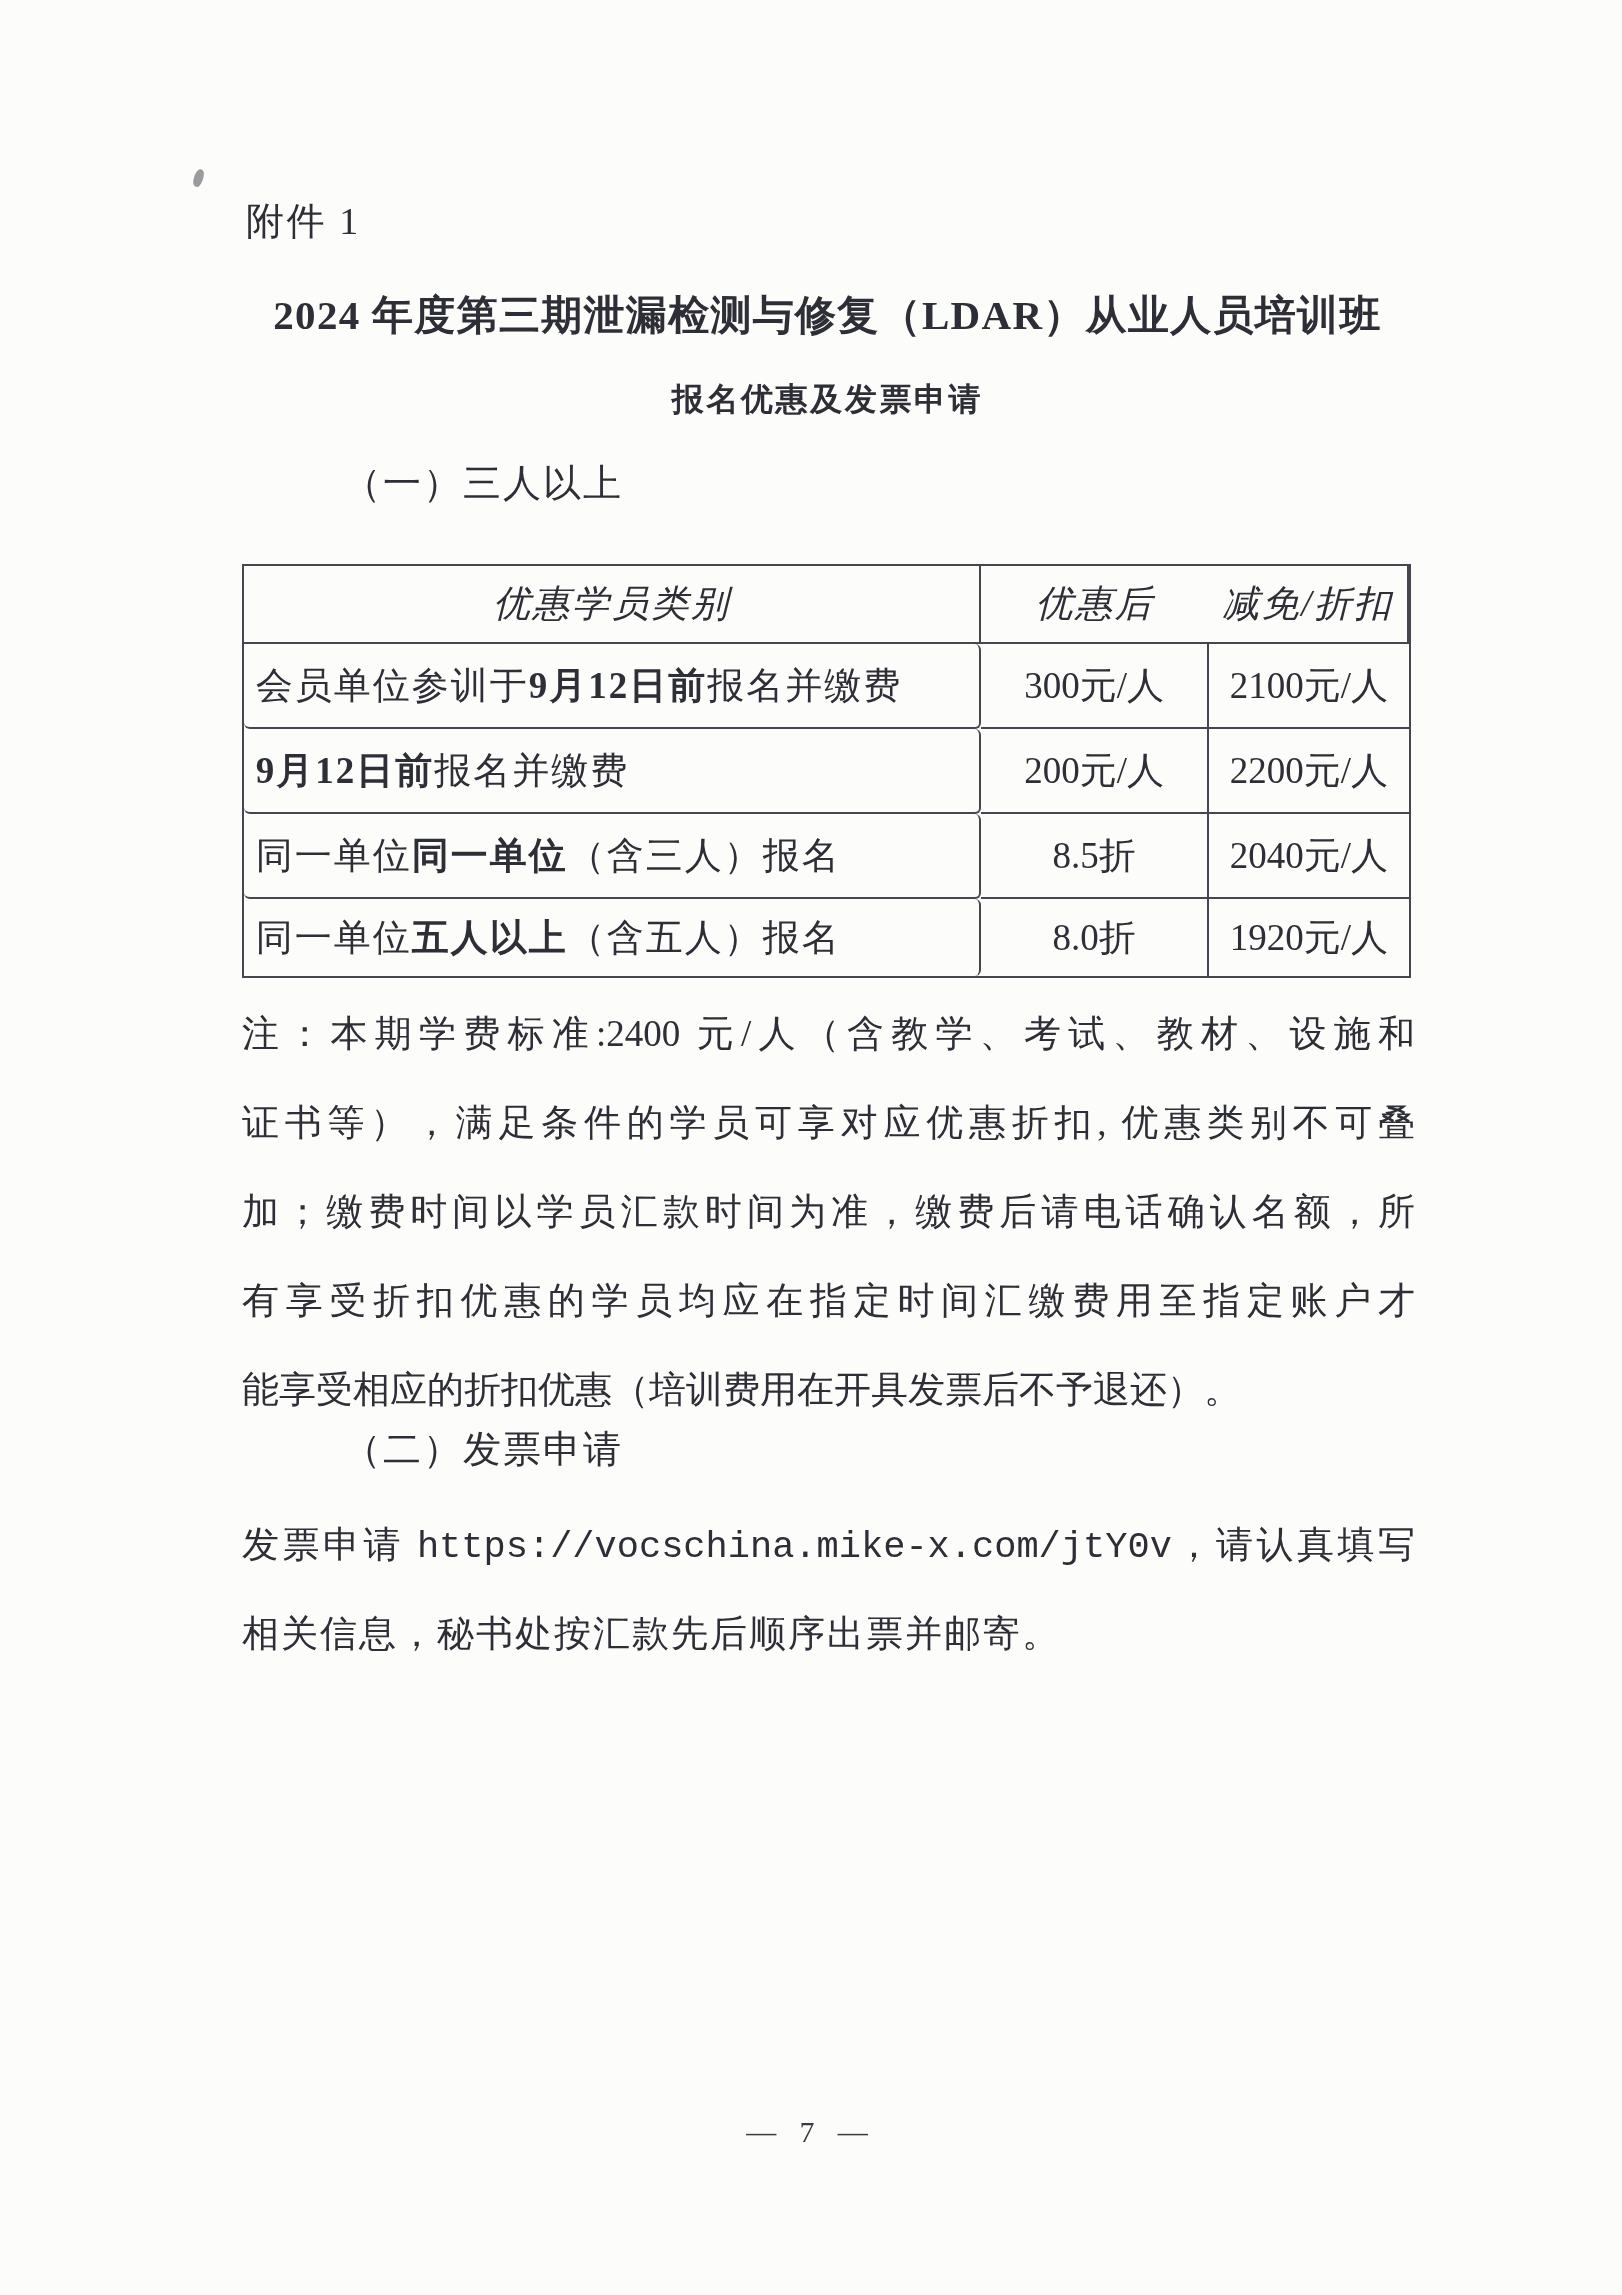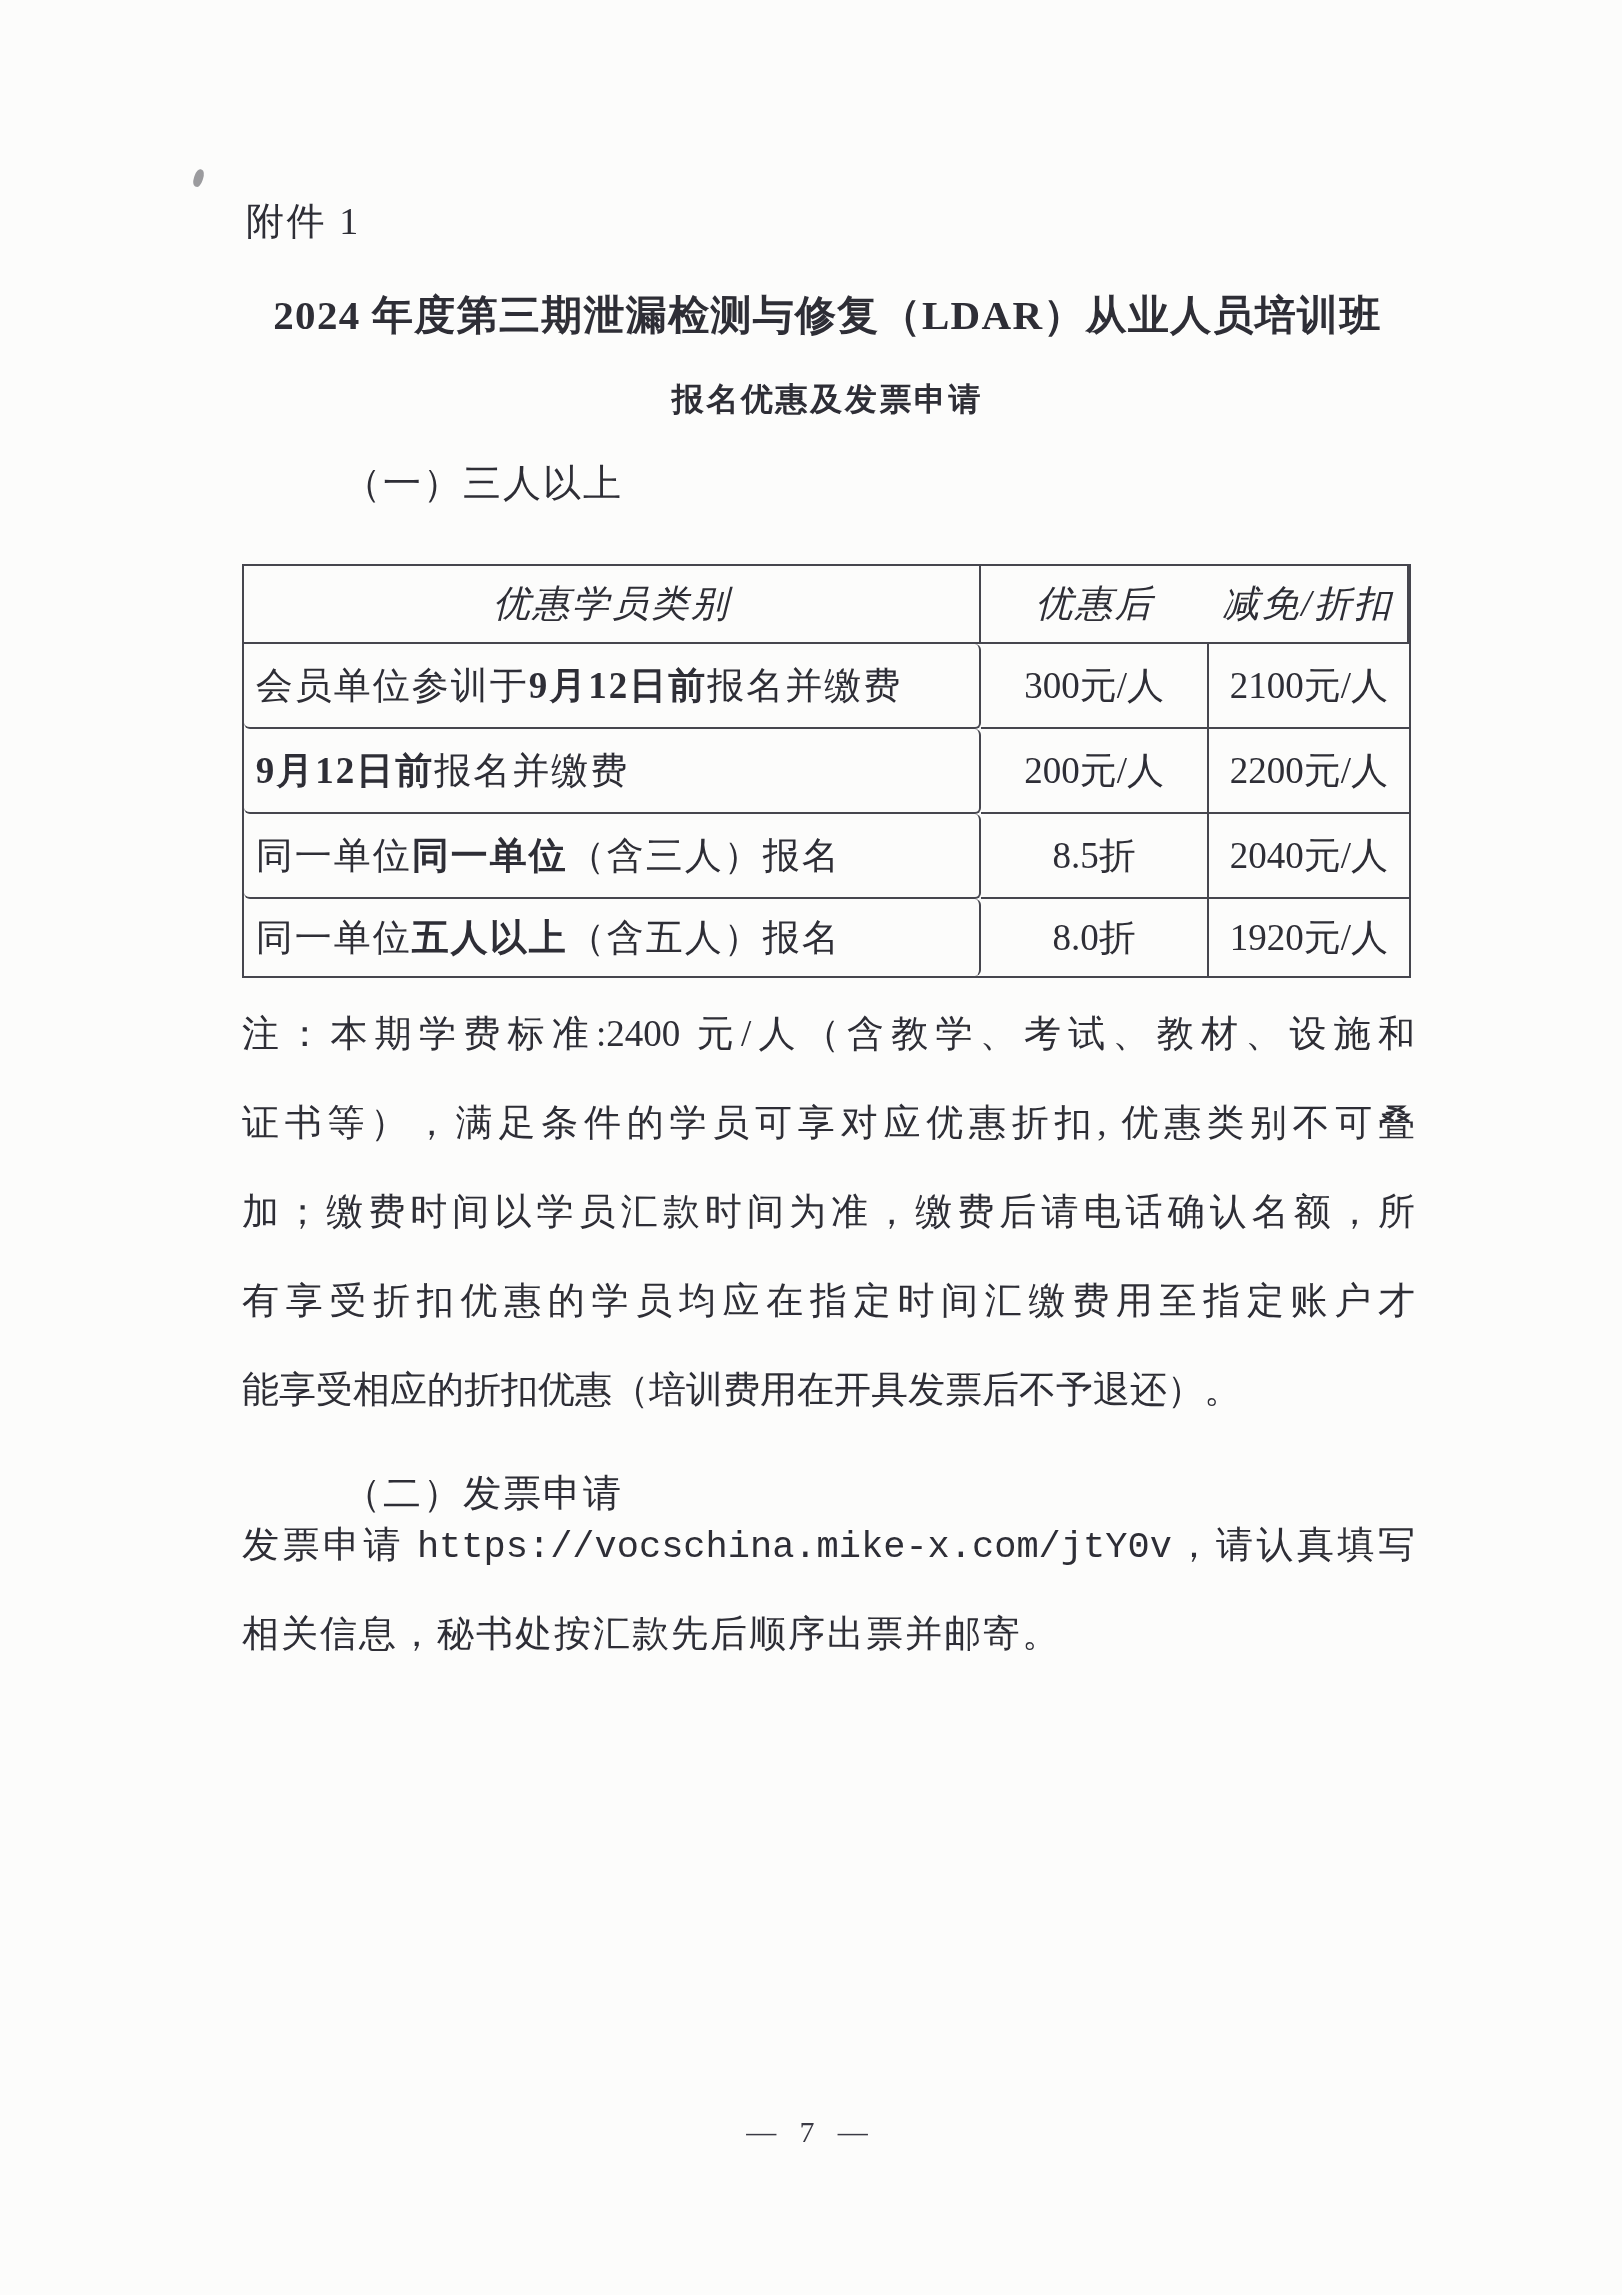--- a/index.html
+++ b/index.html
@@ -26,21 +26,21 @@
   }
   .title2 {
     position: absolute; left: 242px; top: 378px; width: 1171px;
     text-align: center; font-weight: bold; font-size: 32px; letter-spacing: 2.6px;
   }
   .sec-heading {
     position: absolute; left: 343px;
     font-size: 38px; letter-spacing: 2px;
   }
   .sec1 { top: 458px; }
-  .sec2 { top: 1424px; margin-top: 44px; }
+  .sec2 { top: 1424px; }
 
   .disc-table {
     position: absolute; left: 242px; top: 564px; width: 1169px;
     border: 2px solid #46464e;
     display: grid;
     grid-template-columns: 63.3% 19.5% 17.2%;
     grid-template-rows: 78px 85px 85px 85px 77px;
     font-size: 37px;
   }
   .cell {

